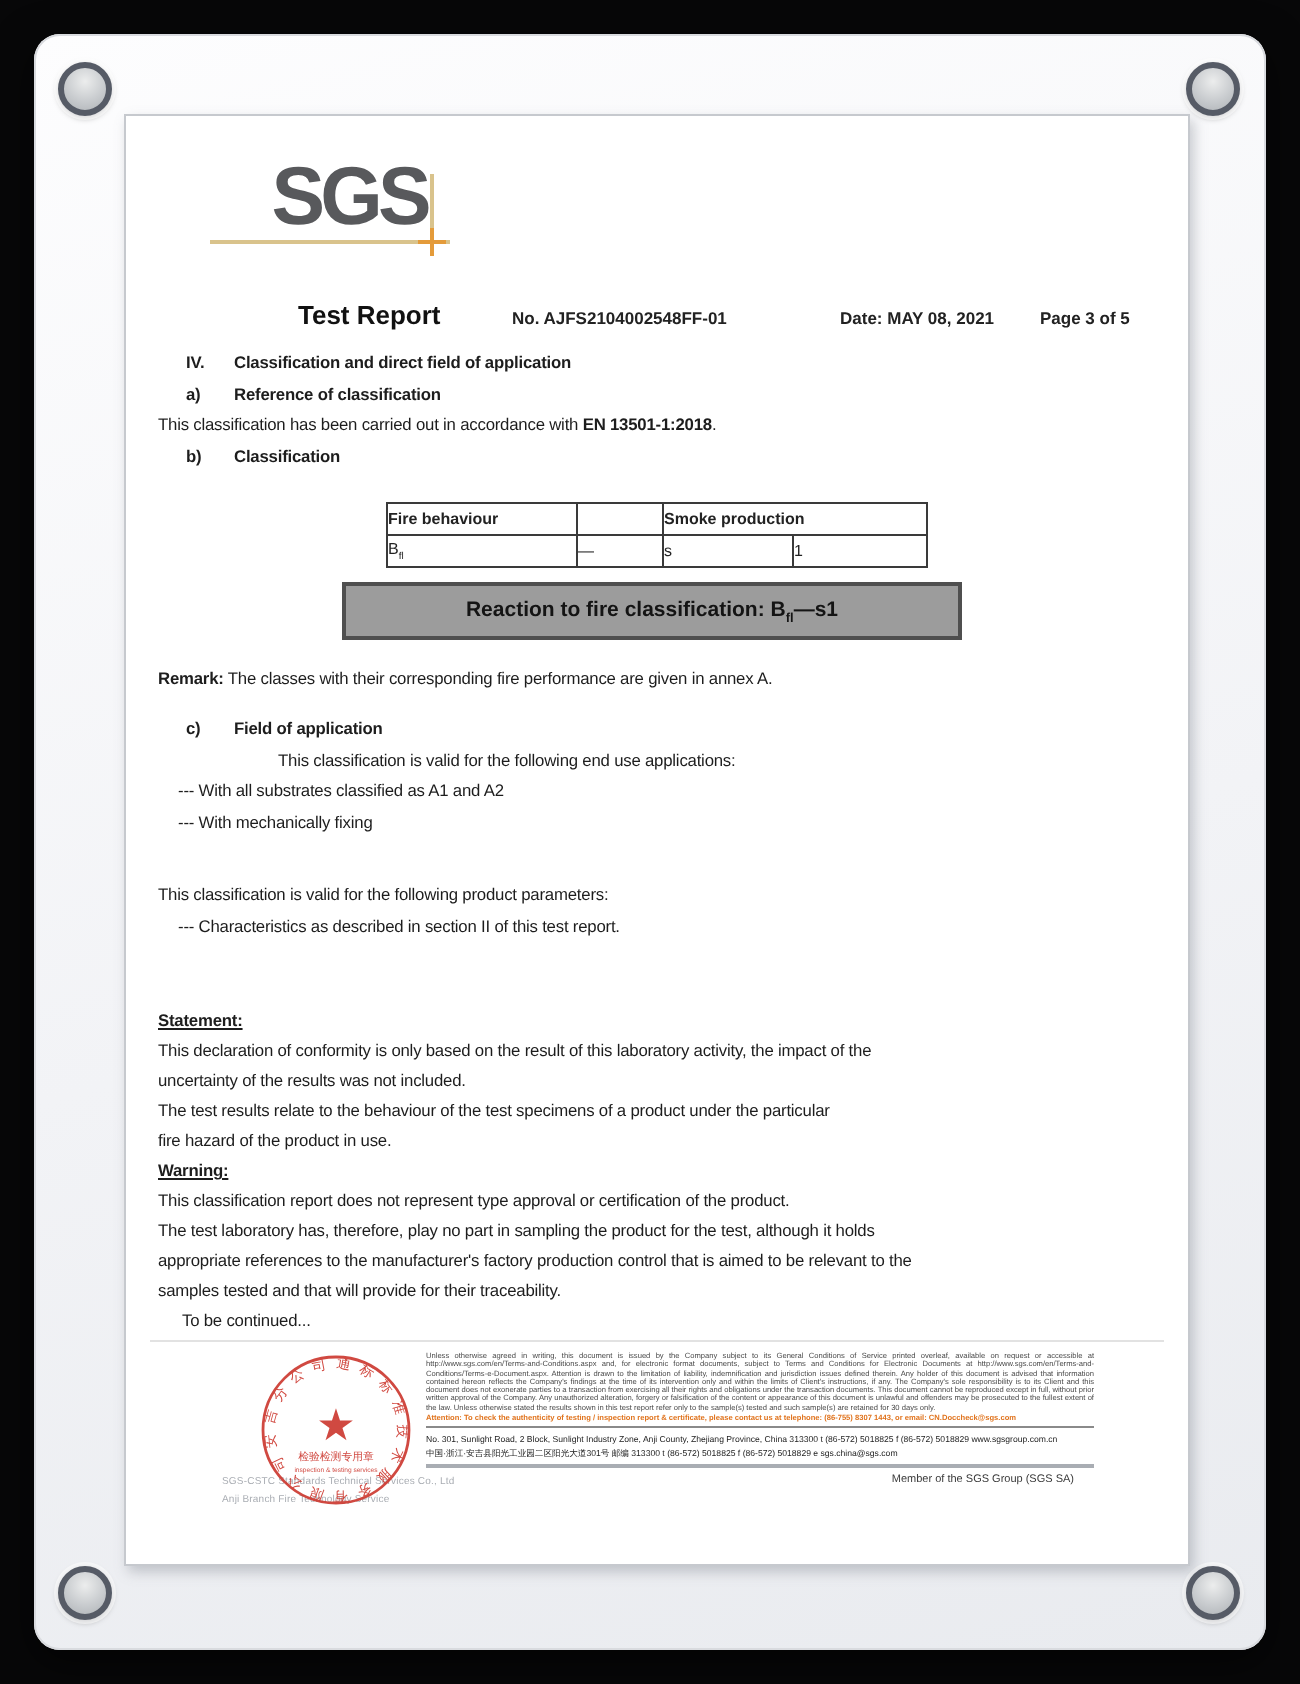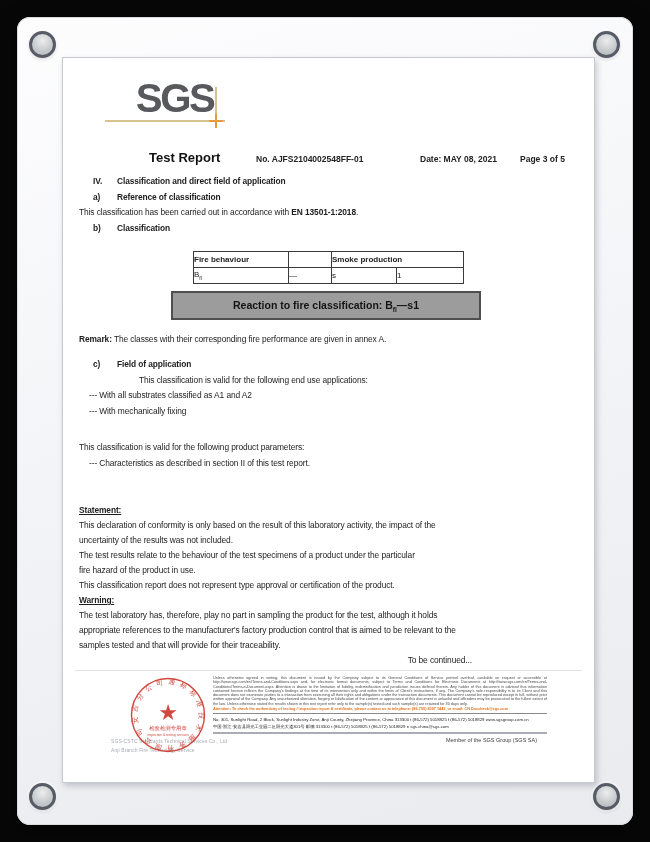--- a/index.html
+++ b/index.html
@@ -42,21 +42,21 @@
   .ctable td{border:1px solid #3a3a3a;text-align:left;font-size:8px;height:15px;padding:0;}
   .ctable .hd{font-weight:bold;}
   
   .banner{left:108px;top:233px;width:306px;height:25px;background:#9c9c9c;border:2px solid #4f4f4f;
     text-align:center;line-height:25px;font-size:10.5px;font-weight:bold;color:#141414;}
   .remark{left:0;top:274px;width:531px;}
   .cblock{left:0;top:299px;width:491px;}
   .params{left:0;top:382px;width:531px;}
   .stw{left:0;top:421px;width:492px;margin-top:24px;}
   .stw .line{line-height:15px;}
-  .cont{text-align:right;padding-right:83px;}
+  .cont{padding-right:83px;padding-left:28px;}
   
   .foot-rule{left:12px;top:612px;width:507px;height:1px;background:#e2e2e2;}
   .company{left:48px;top:679px;width:160px;font-size:5px;line-height:9px;color:#a9adb3;letter-spacing:.1px;}
   .fineprint{left:150px;top:618px;width:334px;}
   .disc{font-size:3.8px;line-height:4.3px;color:#4a4a4a;text-align:justify;}
   .attn{margin-top:1px;font-size:3.8px;line-height:4.3px;color:#e0731d;font-weight:bold;}
   .addr{margin-top:2px;border-top:.5px solid #8a8a8a;padding-top:2px;font-size:4.3px;line-height:7px;
     color:#1d1d1d;border-bottom:2.5px solid #a9adb3;padding-bottom:2px;white-space:nowrap;overflow:hidden;}
   .member{margin-top:3px;text-align:right;padding-right:10px;font-size:5.5px;color:#3a3a3a;}
   .stamp{left:64px;top:616px;opacity:.92;}
@@ -141,22 +141,22 @@
     <div class="line ind-body">This classification is valid for the following product parameters:</div>
     <div class="line ind-item">--- Characteristics as described in section II of this test report.</div>
   </div>
 
   <div class="abs stw">
     <div class="line ind-body"><span class="b u">Statement:</span></div>
     <div class="line ind-body">This declaration of conformity is only based on the result of this laboratory activity, the impact of the</div>
     <div class="line ind-body">uncertainty of the results was not included.</div>
     <div class="line ind-body">The test results relate to the behaviour of the test specimens of a product under the particular</div>
     <div class="line ind-body">fire hazard of the product in use.</div>
+    <div class="line ind-body"><span class="b u">Warning:</span></div>
     <div class="line ind-body">This classification report does not represent type approval or certification of the product.</div>
-    <div class="line ind-body"><span class="b u">Warning:</span></div>
     <div class="line ind-body">The test laboratory has, therefore, play no part in sampling the product for the test, although it holds</div>
     <div class="line ind-body">appropriate references to the manufacturer's factory production control that is aimed to be relevant to the</div>
     <div class="line ind-body">samples tested and that will provide for their traceability.</div>
     <div class="line cont">To be continued...</div>
   </div>
 
   <div class="abs foot-rule"></div>
 
   <div class="abs company">
     <div>SGS-CSTC Standards Technical Services Co., Ltd</div>

